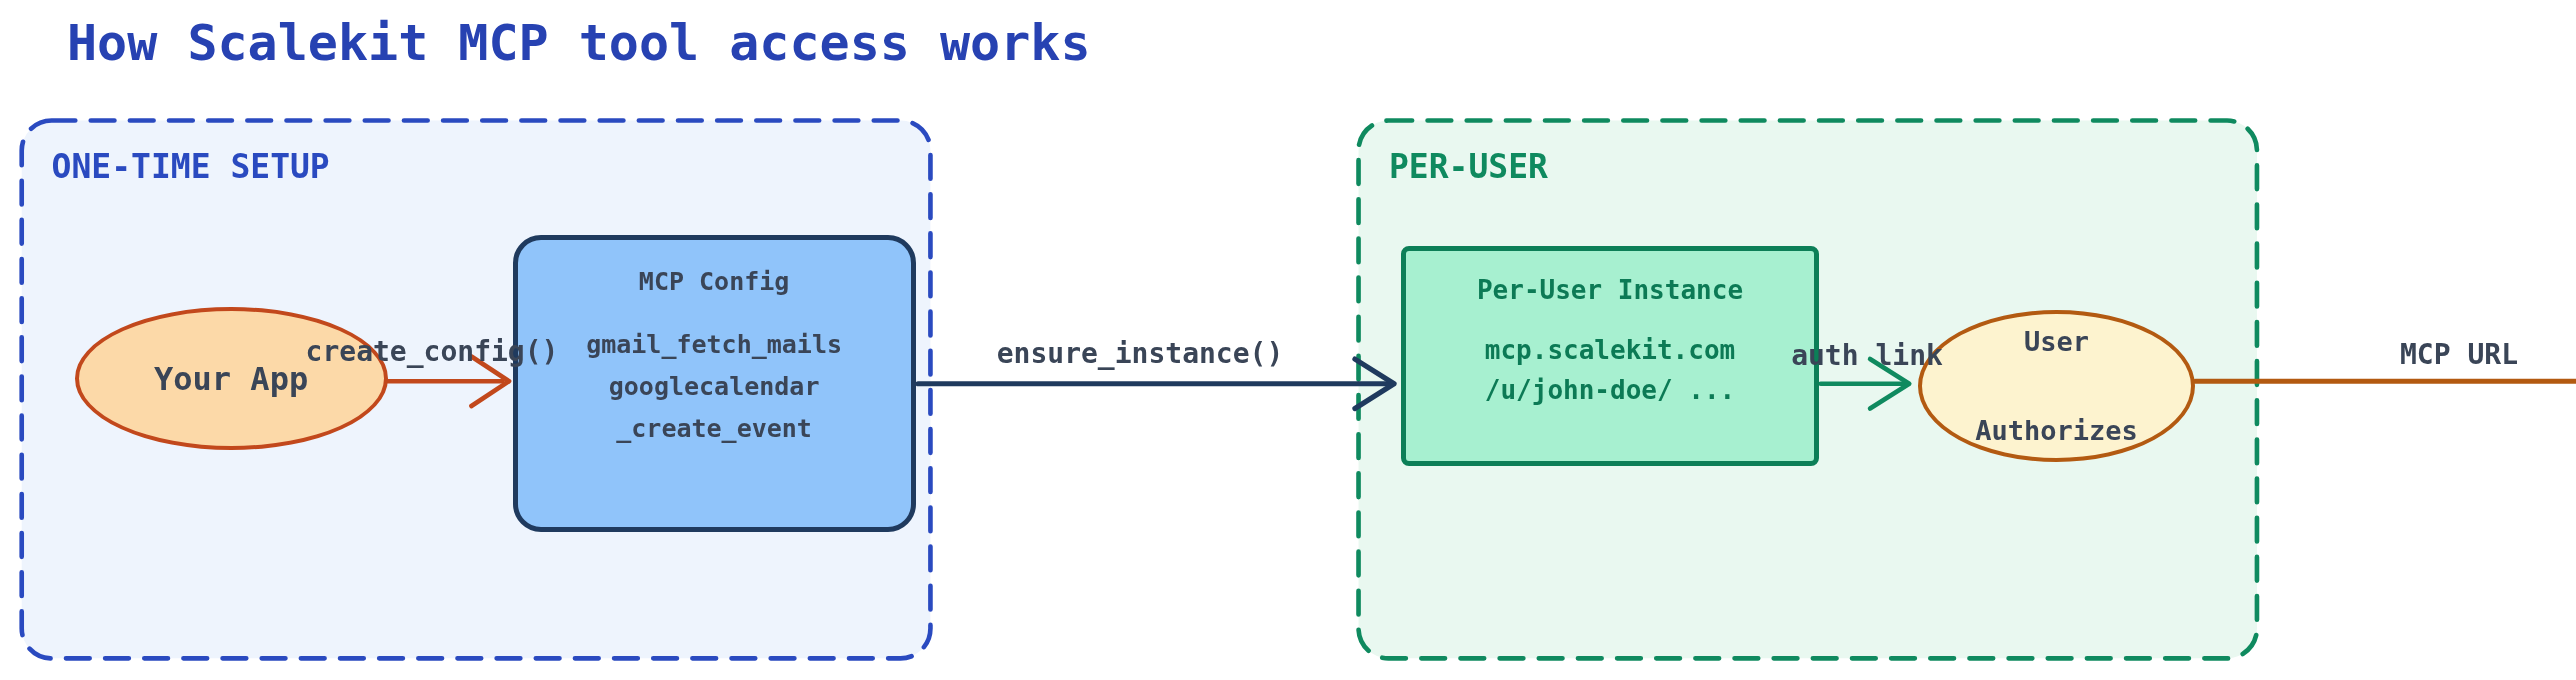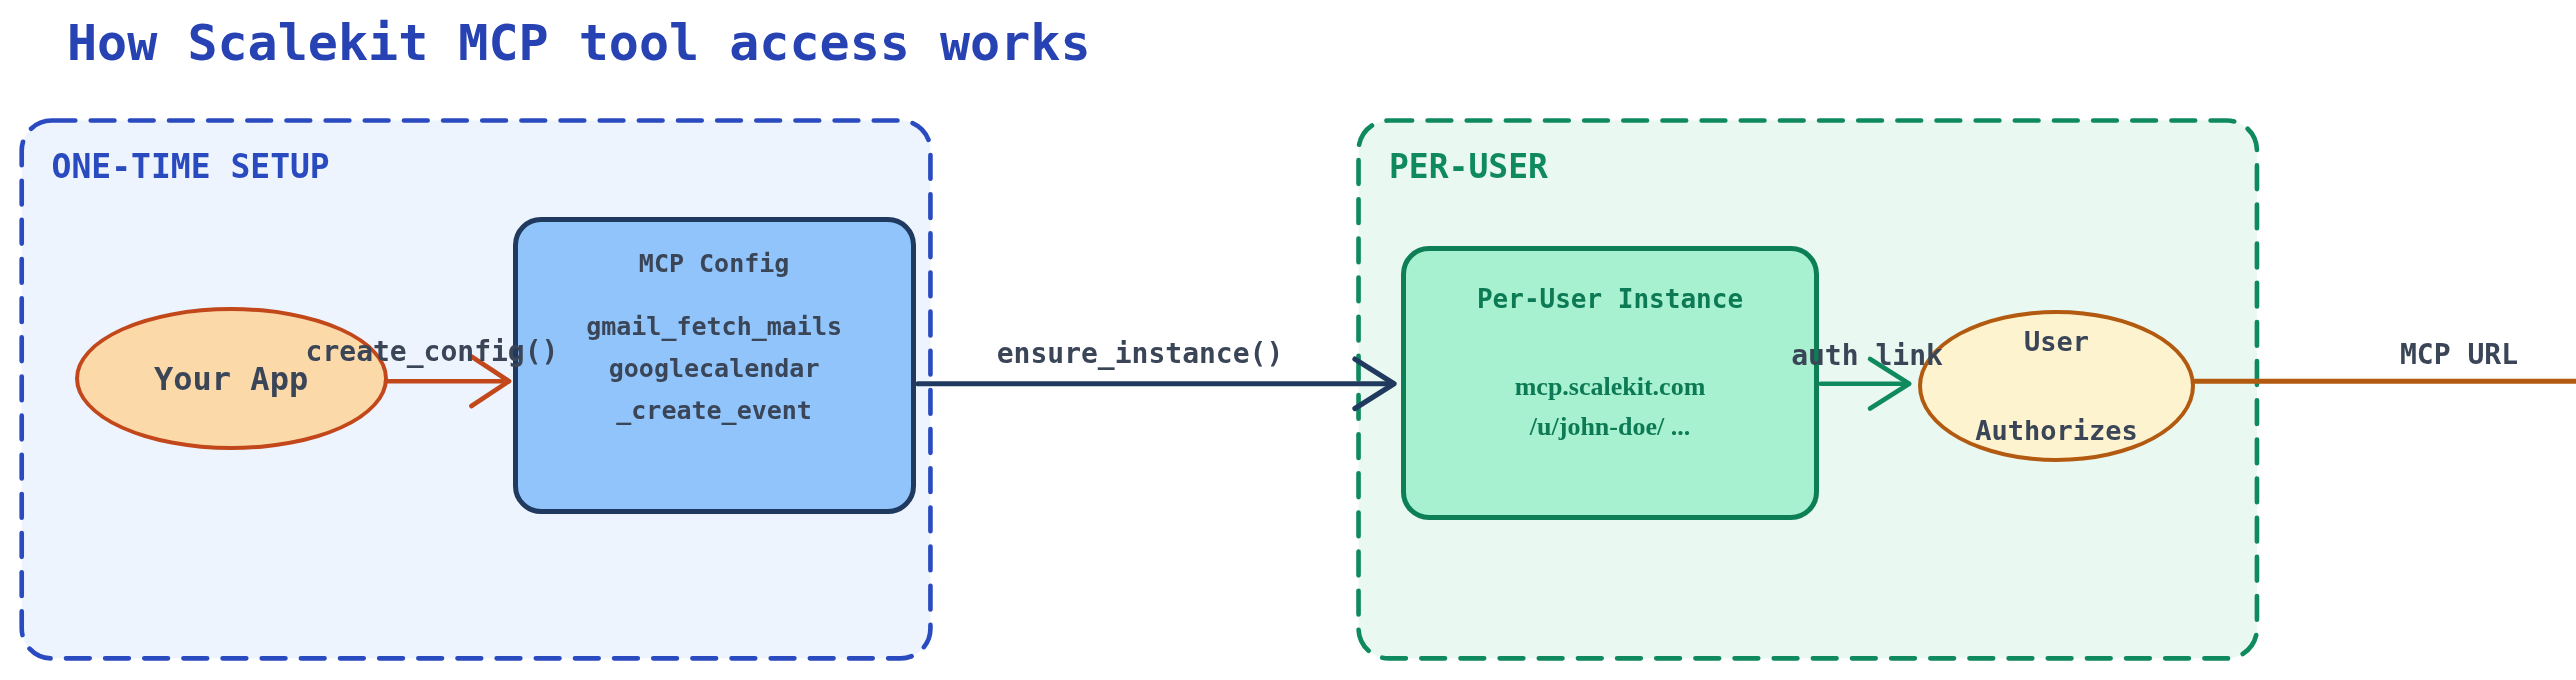--- a/index.html
+++ b/index.html
@@ -44,38 +44,38 @@
   .greentext{color:var(--green-text,#0c7a55);}
 
   .ellipse{border-radius:50%;justify-content:center;}
   .your-app{
     left:55px;top:189px;width:313px;height:143px;
     background:var(--app-fill,#fcd9a8);
     border:4.6px solid var(--app-border,#c2481c);
     font-size:32px;
   }
   .mcp-config{
-    left:493px;top:99px;width:403px;height:297px;
+    left:493px;top:117px;width:403px;height:297px;
     background:var(--config-fill,#90c4fa);
     border:5.2px solid var(--config-border,#1f3a5e);
     border-radius:28px;
     padding-top:26px;
   }
   .mcp-config .node-title{font-size:25px;line-height:32px;}
   .mcp-config .node-body{margin-top:26px;font-size:25px;line-height:42px;}
 
   .per-user-instance{
-    left:44px;top:128px;width:418px;height:274px;
+    left:44px;top:128px;width:418px;height:220px;
     background:var(--instance-fill,#a7f0d0);
     border:5.2px solid var(--instance-border,#0c7f57);
-    border-radius:28px;
-    padding-top:32px;
+    border-radius:8px;
+    padding-top:23px;
   }
   .per-user-instance .node-title{font-size:26px;line-height:32px;}
-  .per-user-instance .node-body{margin-top:52px;font-size:26px;line-height:40px;font-family:Liberation Serif, serif;}
+  .per-user-instance .node-body{margin-top:24px;font-size:26px;line-height:40px;}
 
   .user-authorizes{
     left:561px;top:192px;width:277px;height:152px;
     background:var(--authorize-fill,#fdf3cf);
     border:4.6px solid var(--authorize-border,#b35a11);
     font-size:27px;line-height:41px;gap:48px;
   }
 
   .edge-label{
     position:absolute;transform:translate(-50%,-50%);

